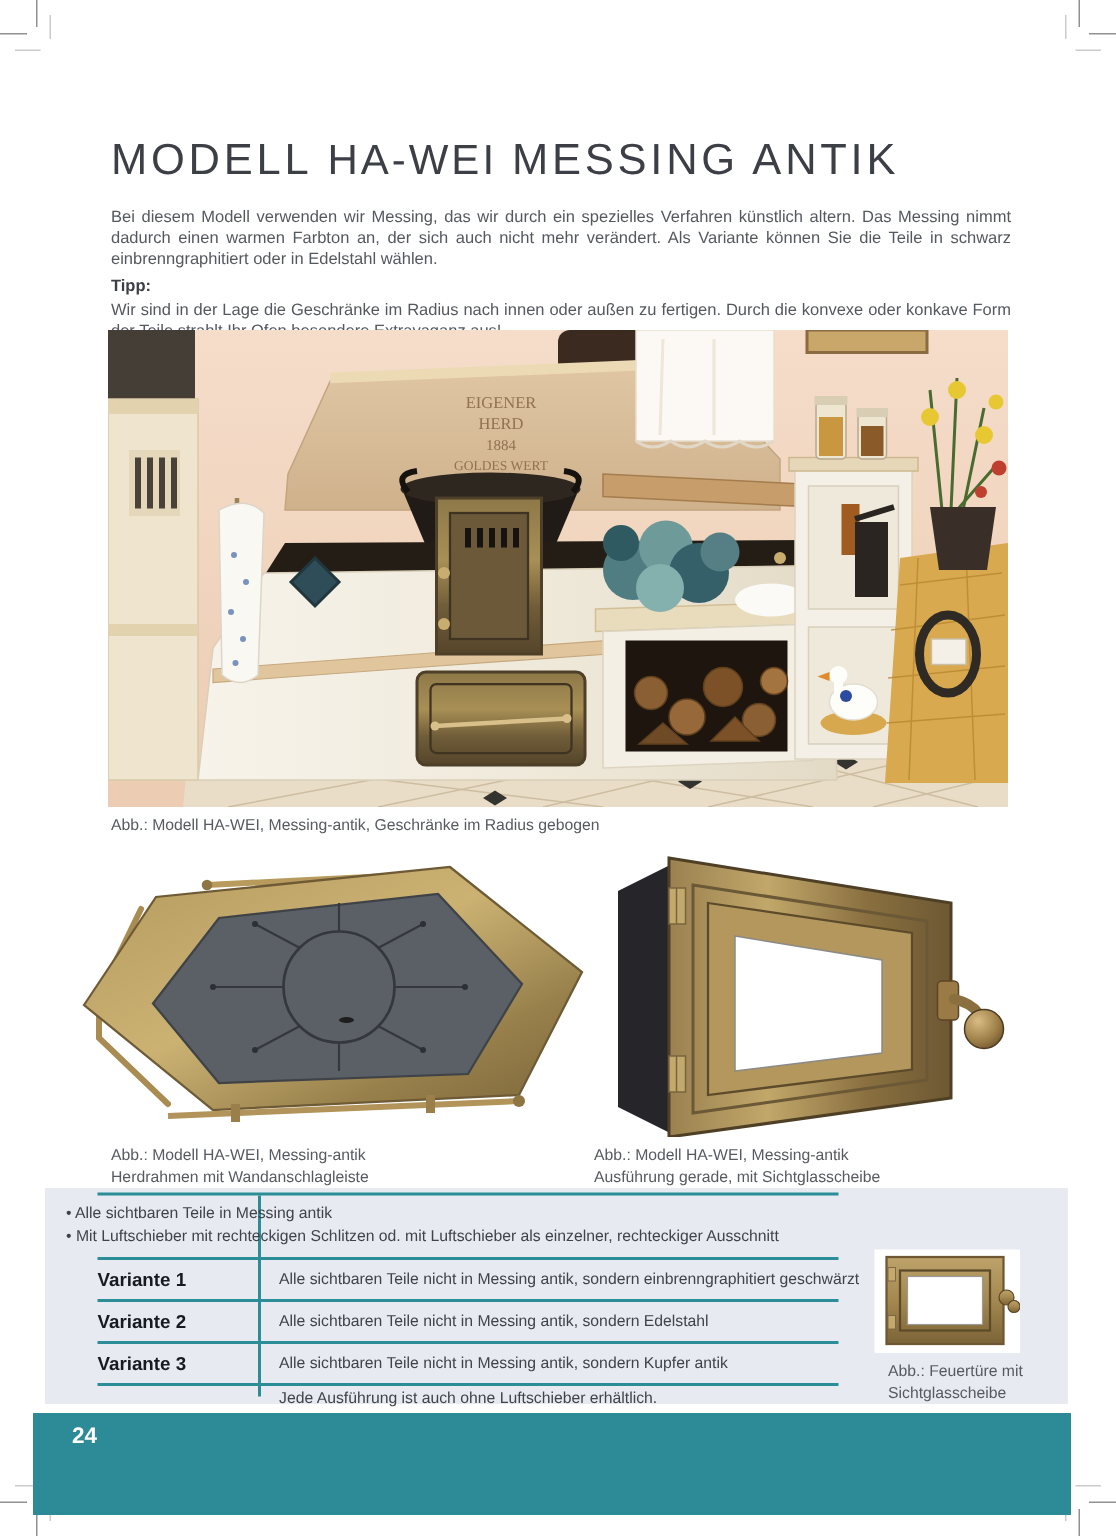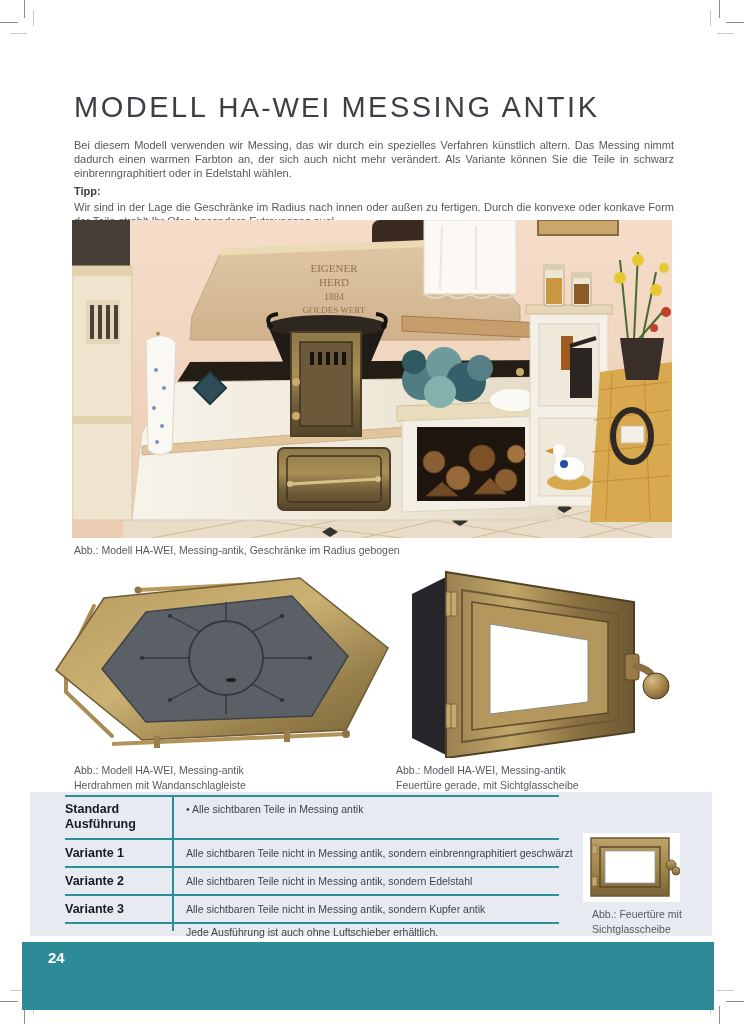--- a/index.html
+++ b/index.html
@@ -413,31 +413,31 @@
       </g>
     </svg>
   </figure>
 
   <div class="caption cap-left">
     <div>Abb.:  Modell HA-WEI, Messing-antik</div>
     <div>Herdrahmen mit Wandanschlagleiste</div>
   </div>
   <div class="caption cap-right">
     <div>Abb.:  Modell HA-WEI, Messing-antik</div>
-    <div>Feuertüre gerade, mit Sichtglasscheibe</div>
+    <div>Ausführung gerade, mit Sichtglasscheibe</div>
   </div>
 
   <div class="spec-panel">
     <div class="spec-vline"></div>
     <div class="spec-line" style="top:3px;"></div>
 
     <div class="spec-row" style="top:10px;">
-      <div class="spec-label">Standard Ausführung</div>
       <div class="spec-desc">
         <div class="bullet">Alle sichtbaren Teile in Messing antik</div>
+        <div class="bullet">Mit Luftschieber mit rechteckigen Schlitzen od. mit Luftschieber als einzelner, rechteckiger Ausschnitt</div>
       </div>
     </div>
     <div class="spec-line" style="top:46px;"></div>
 
     <div class="spec-row" style="top:54px;justify-content:space-between;">
       <div class="spec-label">Variante 1</div>
       <div class="spec-desc">Alle sichtbaren Teile nicht in Messing antik, sondern einbrenngraphitiert geschwärzt</div>
     </div>
     <div class="spec-line" style="top:74px;"></div>
 

